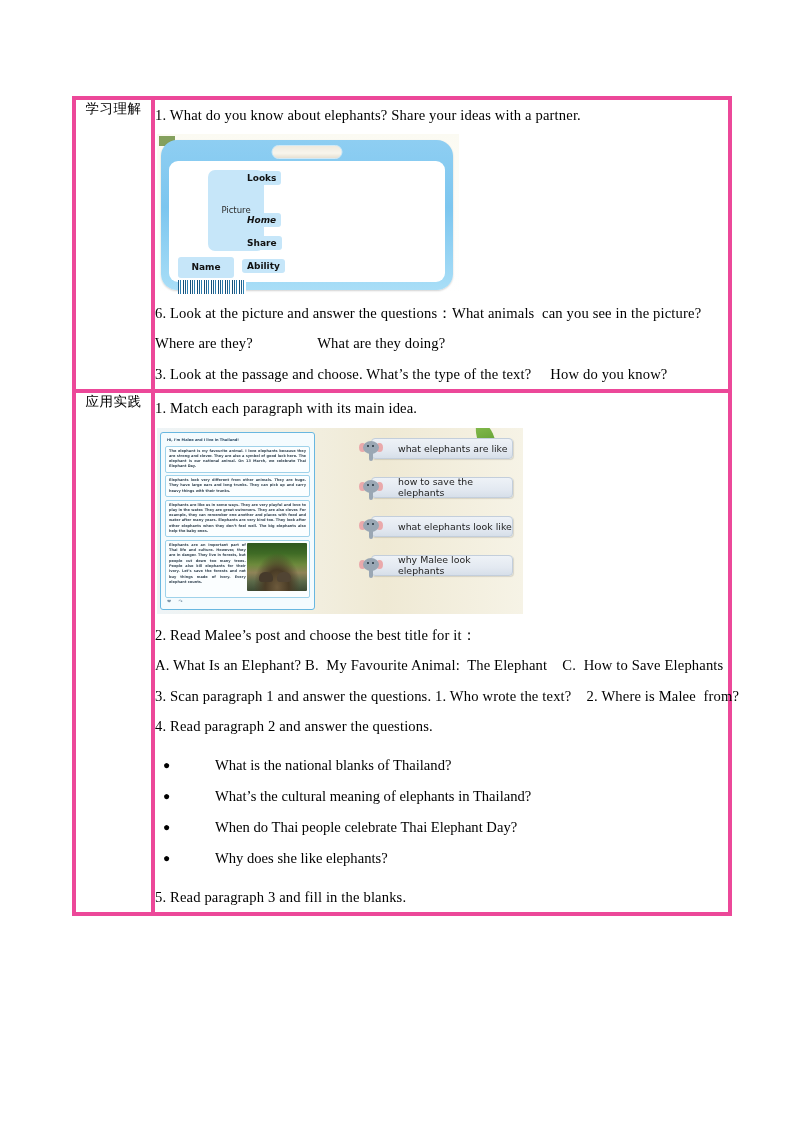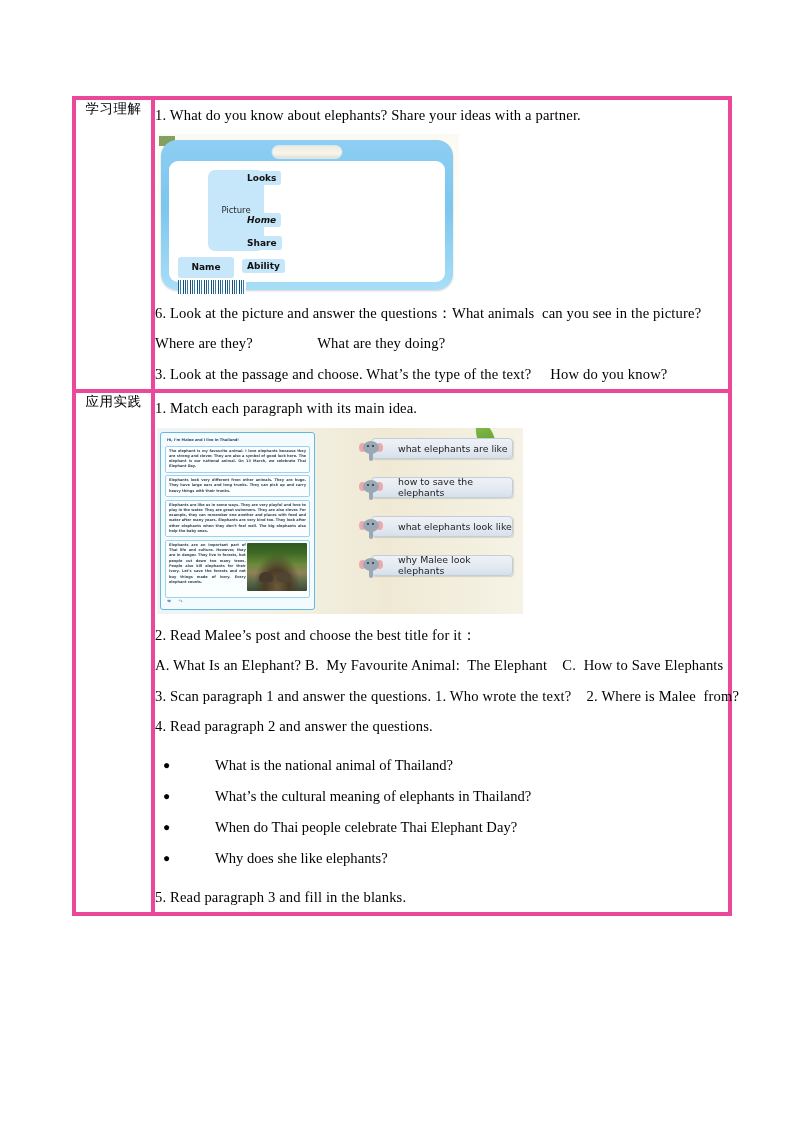--- a/index.html
+++ b/index.html
@@ -306,21 +306,21 @@
           <p class="line">2. Read Malee’s post and choose the best title for it：</p>
           <p class="line">A. What Is an Elephant? B.  My Favourite Animal:  The Elephant    C.  How to Save Elephants</p>
           <p class="line">3. Scan paragraph 1 and answer the questions. 1. Who wrote the text?    2. Where is Malee  from?</p>
           <p class="line">4. Read paragraph 2 and answer the questions.</p>
 
           <div class="gap-small"></div>
 
           <ul class="qlist">
             <li>
               <span class="bullet">●</span>
-              <span>What is the national  animal  of Thailand?</span>
+              <span>What is the national  blanks  of Thailand?</span>
             </li>
             <li>
               <span class="bullet">●</span>
               <span>What’s the cultural  meaning  of elephants  in  Thailand?</span>
             </li>
             <li>
               <span class="bullet">●</span>
               <span>When do Thai people  celebrate  Thai Elephant  Day?</span>
             </li>
             <li>

